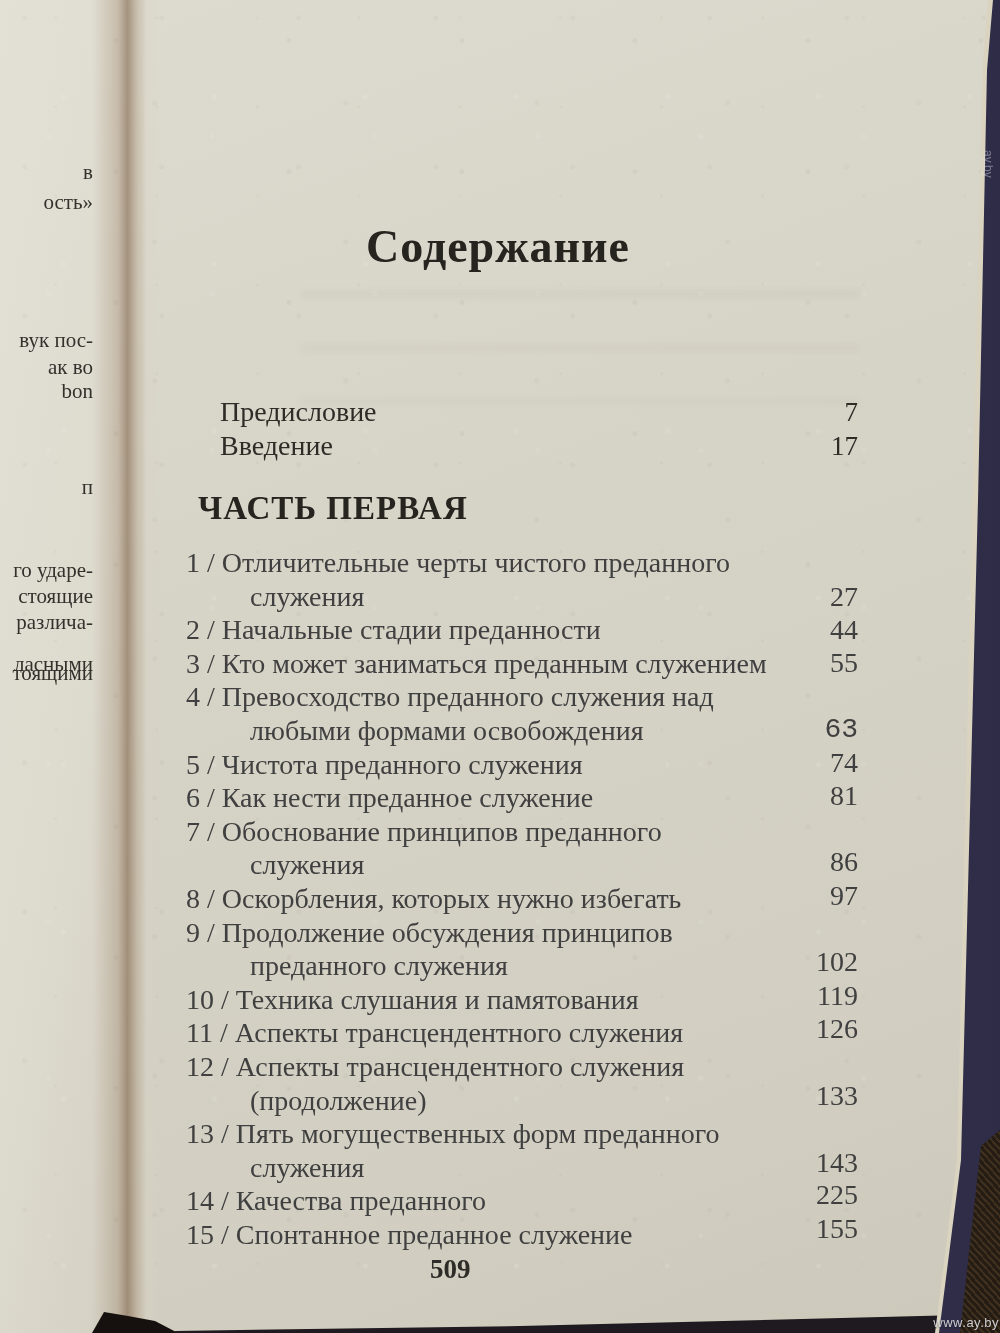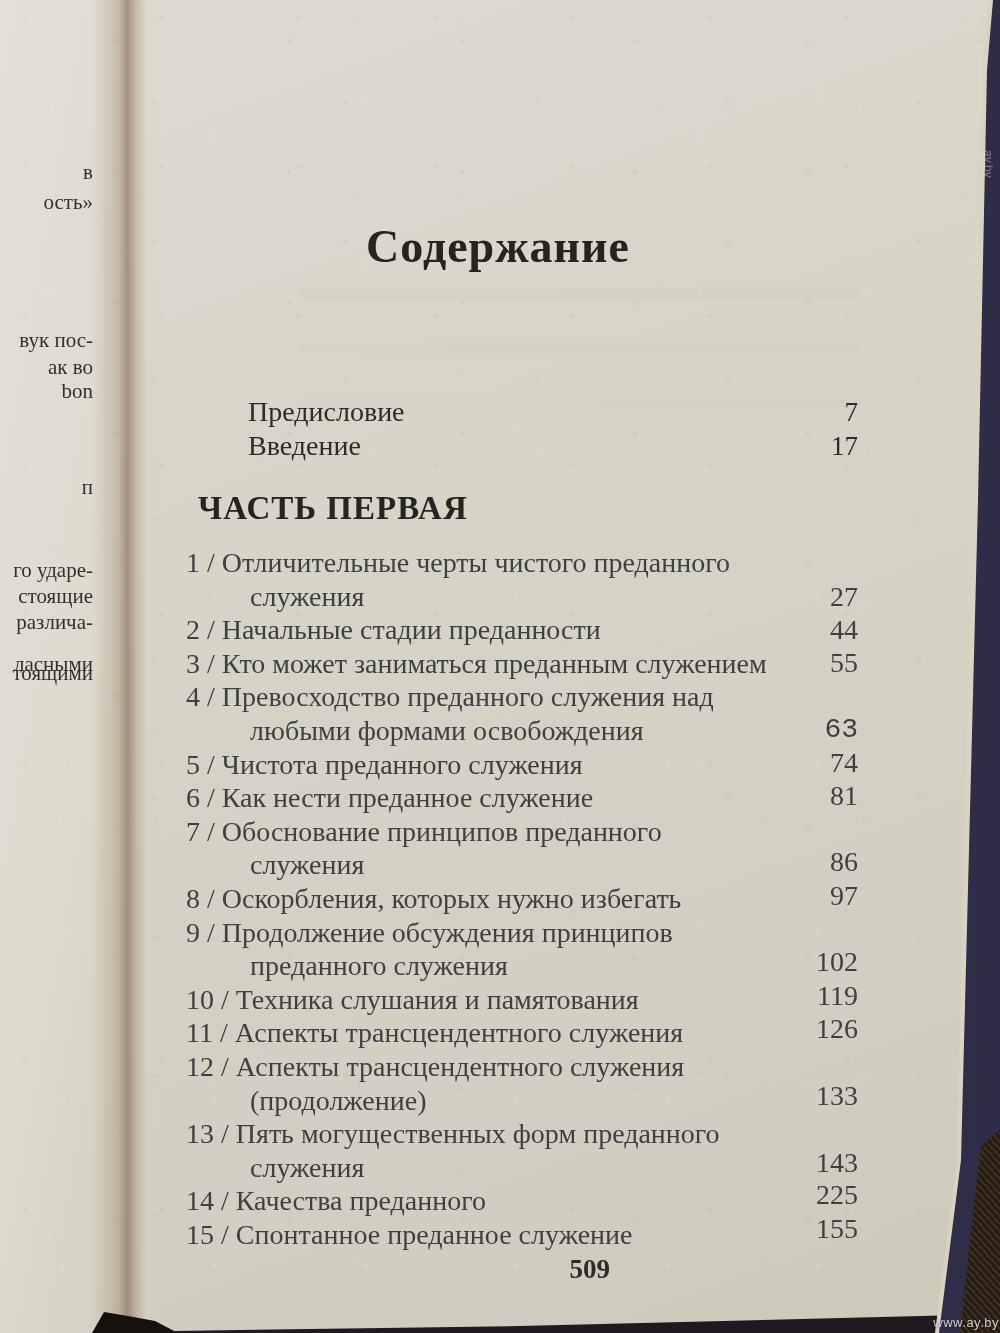--- a/index.html
+++ b/index.html
@@ -65,40 +65,40 @@
   }
 
   
   .toc-title {
     left: 366px; top: 220px;
     font-size: 46px; font-weight: bold;
     letter-spacing: 1px; color: #26241f;
   }
   .front-matter { left: 220px; top: 396px; width: 638px; }
   .fm-row { position: relative; height: 34px; }
-  .fm-label { font-size: 28px; color: #2e2c27; margin-left: 28px; }
+  .fm-label { font-size: 28px; color: #2e2c27; }
   .fm-num {
     position: absolute; right: 0; bottom: 2px;
     font-size: 27px; color: #2e2c27;
   }
   .part-heading {
     left: 198px; top: 490px;
     font-size: 33px; font-weight: bold;
     letter-spacing: 1px; color: #26241f; text-align: center;
   }
   .entries {
     left: 186px; top: 546px; width: 672px;
     font-size: 28px; line-height: 33.6px; color: #404040;
   }
   .entry { position: relative; }
   .entry-line2 { padding-left: 64px; }
   .entry-num { position: absolute; right: 0; bottom: 0; }
   .folio {
     left: 430px; top: 1254px; width: 180px;
-    text-align: right;
+    text-align: left;
     font-size: 27px; font-weight: bold; color: #2e2c27;
   }
 
   
   .bottom-wedge {
     left: 0; top: 0; width: 1000px; height: 1333px;
     background: #16110f;
     clip-path: polygon(92px 1333px, 104px 1312px, 128px 1316px, 155px 1321px, 178px 1333px);
   }
   .bottom-strip {

